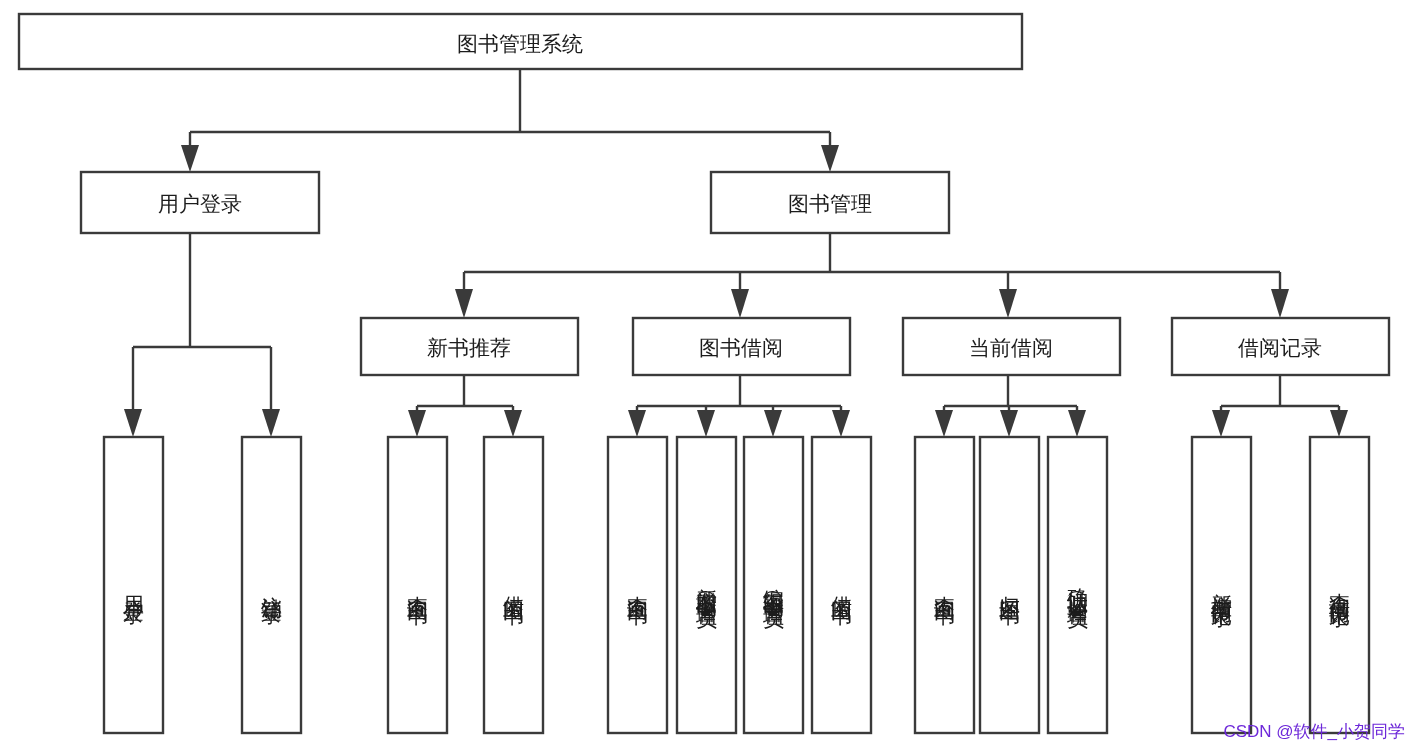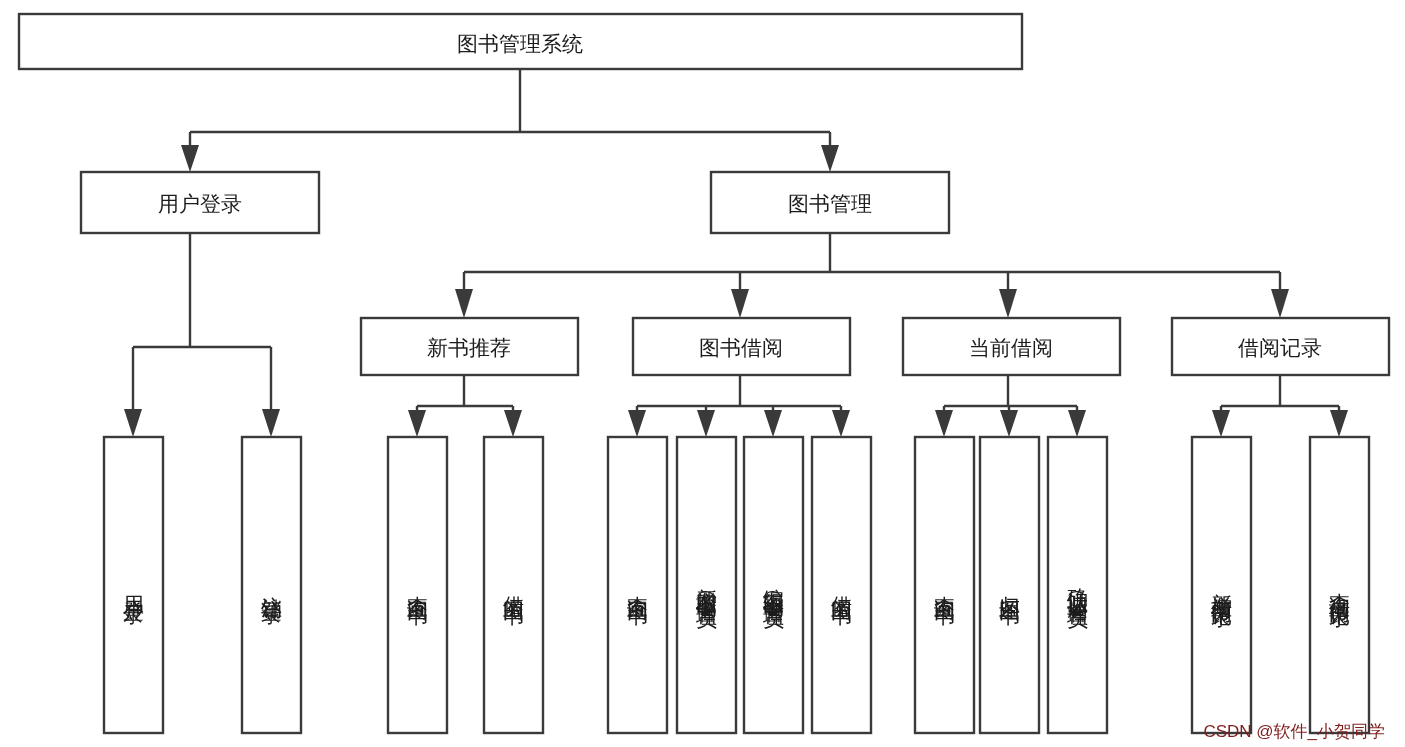--- a/index.html
+++ b/index.html
@@ -54,25 +54,25 @@
     fill: #1c1c1c;
     font-family: "Liberation Sans", "DejaVu Sans", sans-serif;
     font-size: 21px;
     text-anchor: middle;
     dominant-baseline: central;
     writing-mode: vertical-rl;
     letter-spacing: 3px;
   }
   .watermark {
     position: absolute;
-    right: 20px;
+    right: 0;
     bottom: 4px;
     font-family: "Liberation Sans", "DejaVu Sans", sans-serif;
     font-size: 17px;
-    color: #7f1d1d;
+    color: #6d28d9;
     white-space: nowrap;
     user-select: none;
   }
 </style>
 </head>
 <body>
 
 <div id="diagram-root">
 
   <svg id="tree-svg" viewBox="0 0 1405 747">

